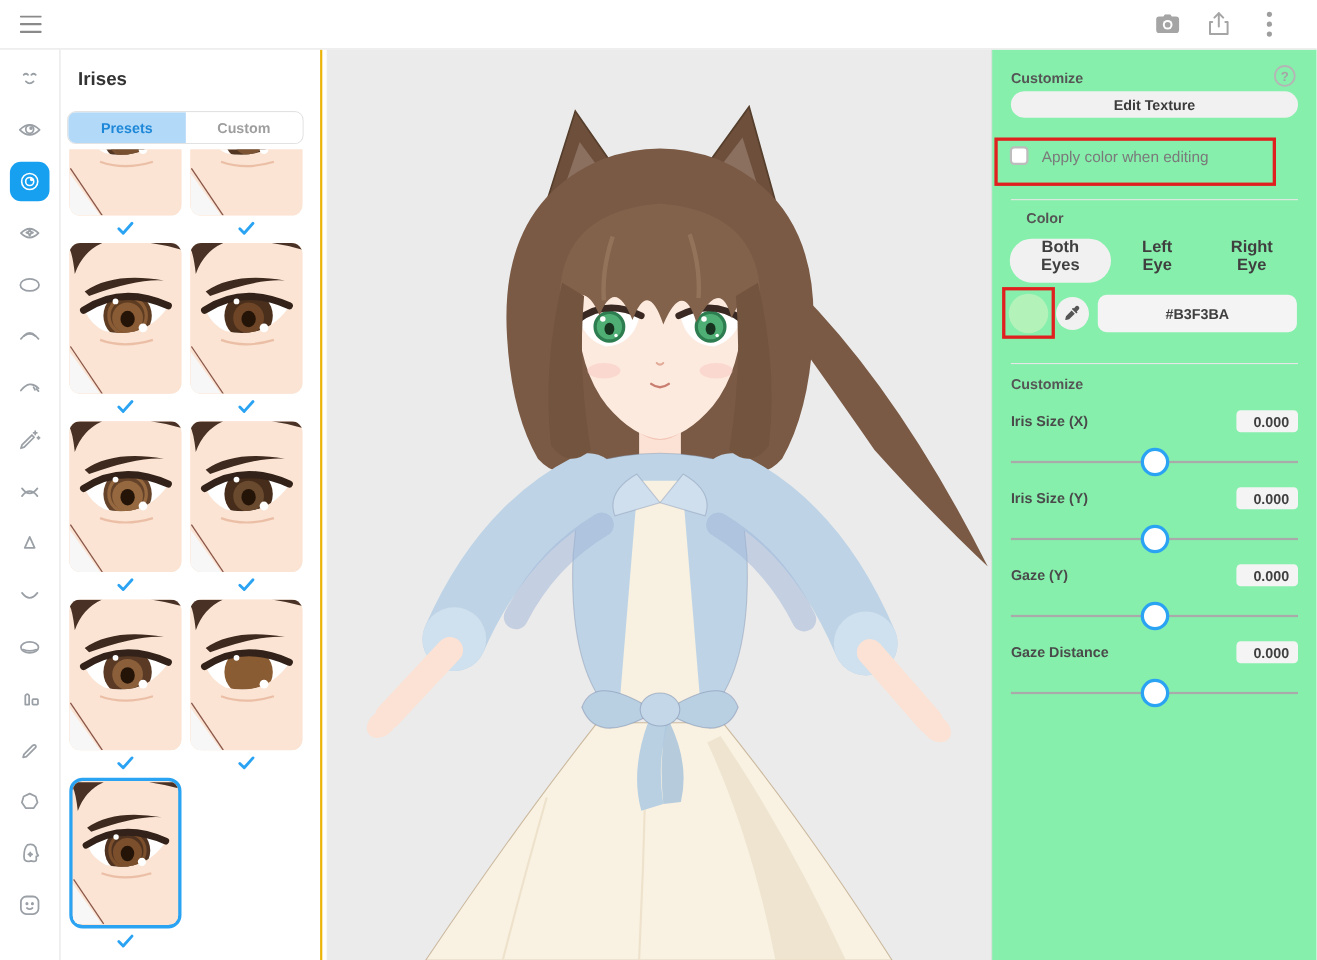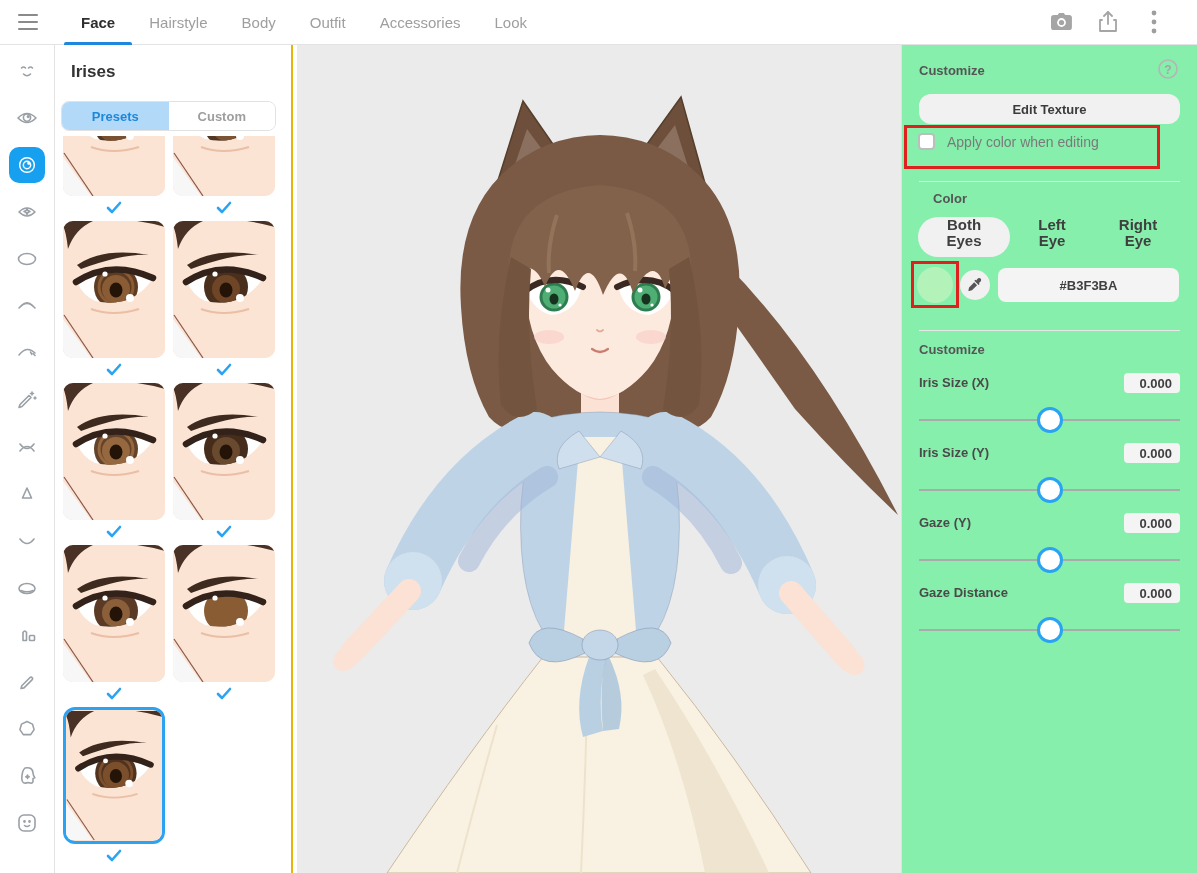--- a/index.html
+++ b/index.html
@@ -38,21 +38,21 @@
   .preset-item .check { margin-top:5px; width:16px; height:14px; }
 
   
   .canvas { position:absolute; left:297px; top:45px; width:604px; height:828px; background:#ebebeb; overflow:hidden; cursor:grab; }
 
   
   .right-panel { position:absolute; left:901px; top:45px; width:296px; height:828px; background:#86efac; border-left:1px solid #e0e0e0; z-index:10; }
   .rp-label { font-size:13px; font-weight:bold; color:#555; }
   .customize-label { position:absolute; left:17px; top:18px; }
   .help-btn { position:absolute; right:17px; top:13px; width:24px; height:24px; border:none; background:transparent; cursor:pointer; padding:0; }
-  .edit-texture-btn { position:absolute; left:17px; right:17px; top:49px; height:30px; border:none; border-radius:12px; background:#f1f1f1; font-family:inherit; font-size:13px; font-weight:bold; color:#3b3b3b; cursor:pointer; }
+  .edit-texture-btn { position:absolute; left:17px; right:17px; top:38px; height:24px; border:none; border-radius:12px; background:#f1f1f1; font-family:inherit; font-size:13px; font-weight:bold; color:#3b3b3b; cursor:pointer; }
   .hlbox { position:absolute; border:3px solid #e01f1f; background:transparent; pointer-events:none; }
   .hlbox-apply { left:2px; top:80px; width:256px; height:44px; }
   .apply-row { position:absolute; left:16px; top:88px; display:flex; align-items:center; gap:12px; }
   .checkbox { width:17px; height:17px; border:2px solid #bdbdbd; border-radius:4px; background:#fff; cursor:pointer; }
   .apply-label { font-size:14px; color:#7a7a7a; }
   .divider { position:absolute; left:17px; right:17px; height:1px; background:#e7e7e7; }
   .divider1 { top:136px; } .divider2 { top:285px; }
   .color-label { position:absolute; left:31px; top:146px; }
   .eye-tabs { position:absolute; left:0; top:172px; width:296px; height:40px; }
   .eye-tab { position:absolute; height:40px; display:flex; flex-direction:column; align-items:center; justify-content:flex-start; font-size:15px; font-weight:bold; color:#3f3f3f; line-height:16px; cursor:pointer; border-radius:20px; }
@@ -79,40 +79,20 @@
   <header class="topbar">
     <div class="hamburger">
       <svg width="20" height="16" viewBox="0 0 20 16">
           <g fill="#8a8a8a">
             <rect x="0" y="0" width="20" height="2" rx="1"></rect>
             <rect x="0" y="7" width="20" height="2" rx="1"></rect>
             <rect x="0" y="14" width="20" height="2" rx="1"></rect>
           </g>
         </svg>
     </div>
-    <nav class="tabs">
-      <div class="tab active">
-          <span>Face</span>
-        </div>
-      <div class="tab">
-          <span>Hairstyle</span>
-        </div>
-      <div class="tab">
-          <span>Body</span>
-        </div>
-      <div class="tab">
-          <span>Outfit</span>
-        </div>
-      <div class="tab">
-          <span>Accessories</span>
-        </div>
-      <div class="tab">
-          <span>Look</span>
-        </div>
-    </nav>
     <div class="topbar-right">
       <div class="tb-icon">
         <svg width="22" height="18" viewBox="0 0 22 18">
             <path d="M7 2 L8.5 0 h5 L15 2 h4 a3 3 0 0 1 3 3 v10 a3 3 0 0 1 -3 3 h-16 a3 3 0 0 1 -3 -3 v-10 a3 3 0 0 1 3 -3 z" fill="#a5a5a5" transform="scale(0.95)"></path>
             <circle cx="10.5" cy="9.5" r="4.4" fill="#fff"></circle>
             <circle cx="10.5" cy="9.5" r="2.6" fill="#a5a5a5"></circle>
           </svg>
       </div>
       <div class="tb-icon">
         <svg width="20" height="22" viewBox="0 0 20 22" fill="none" stroke="#a5a5a5" stroke-width="1.8" stroke-linecap="round" stroke-linejoin="round">

